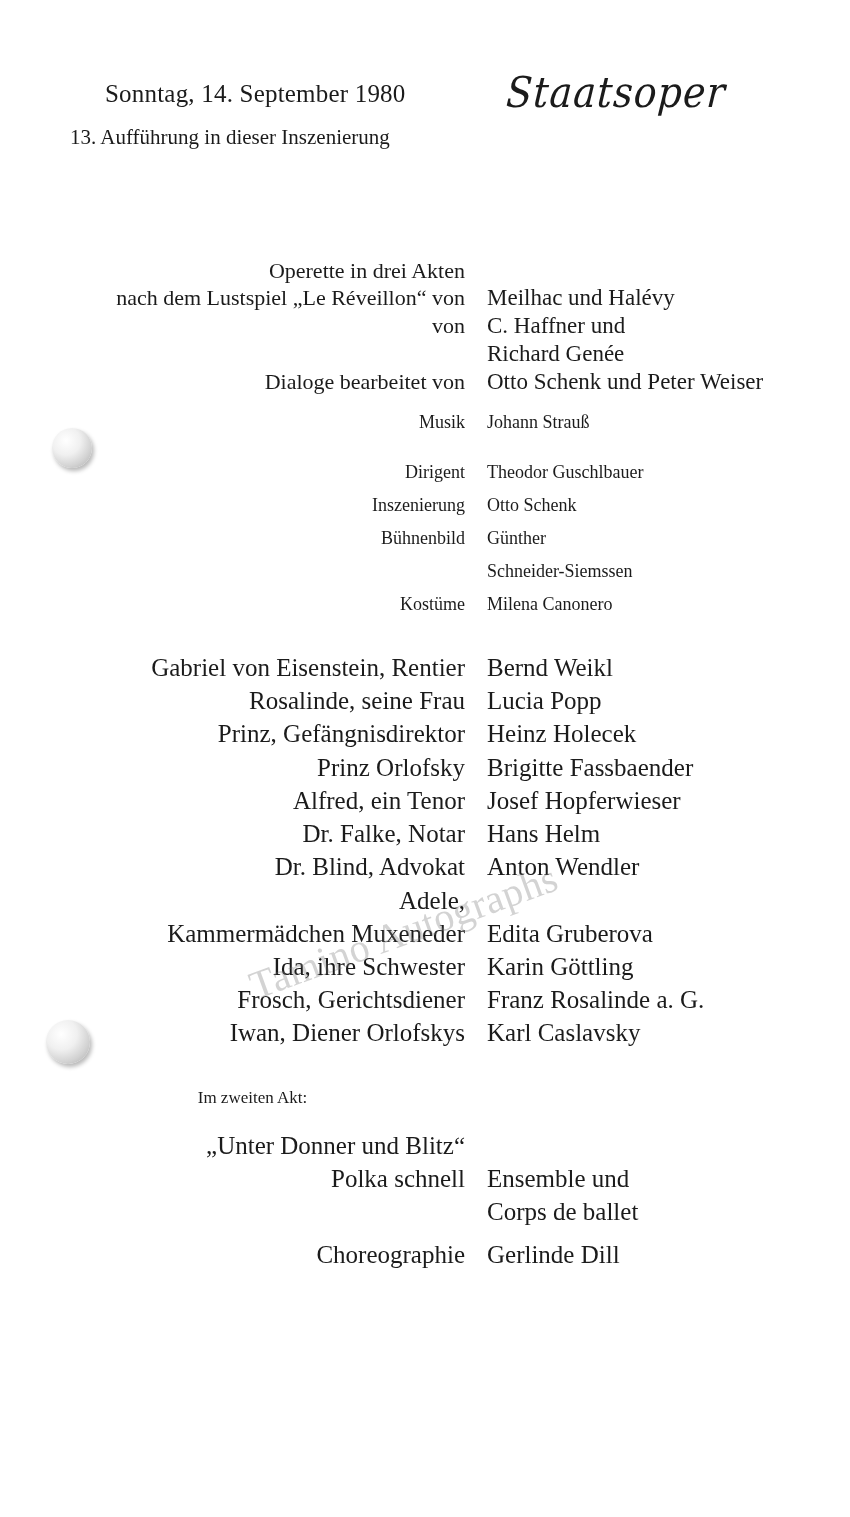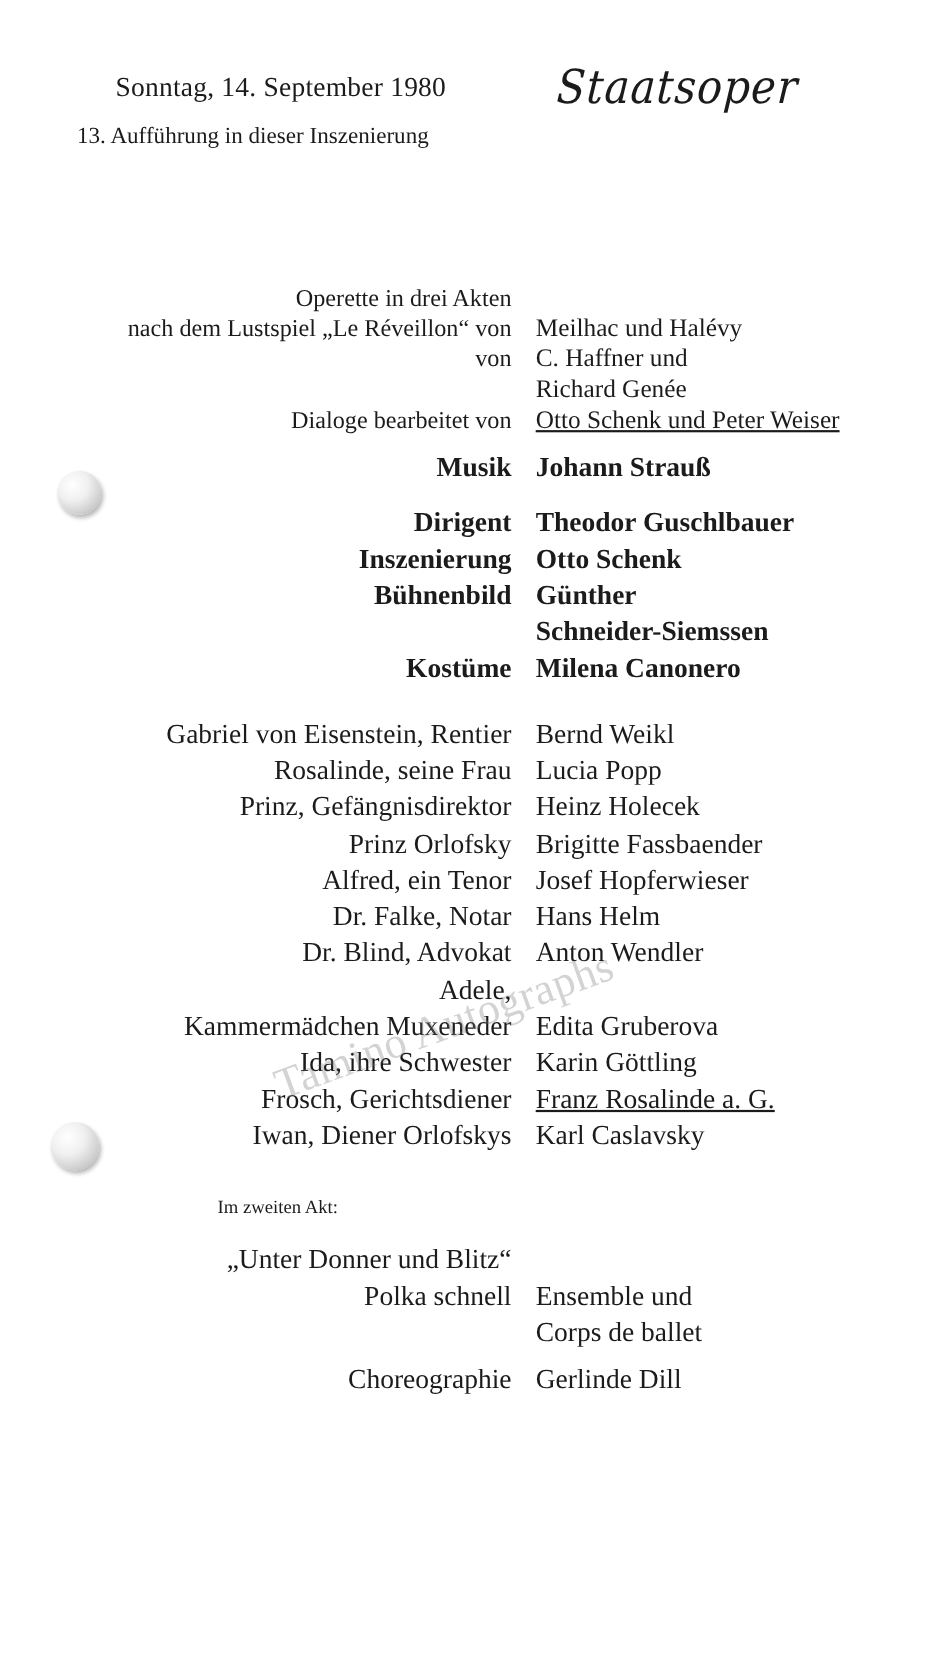--- a/index.html
+++ b/index.html
@@ -18,21 +18,21 @@
 
   .page {
     position: relative;
     width: 850px;
     height: 1517px;
   }
 
   
   .header {
     position: absolute;
-    top: 56px;
+    top: 70px;
     left: 0;
     width: 850px;
     height: 100px;
   }
   .date-line {
     position: absolute;
     left: 105px;
     top: 10px;
     font-size: 25px;
     letter-spacing: 0.2px;
@@ -89,25 +89,25 @@
     white-space: nowrap;
   }
   .val {
     position: absolute;
     left: 487px;
     width: 345px;
     text-align: left;
     font-size: 23px;
     white-space: nowrap;
   }
-  .val.wide { width: 360px; text-decoration: underline; }
+  .val.wide { width: 360px; }
 
   .subtitle .lbl { font-size: 22px; }
 
-  .big .lbl, .big .val { font-size: 25px; font-weight: bold; }
+  .big .lbl, .big .val { font-size: 18px; }
 
   .cast .lbl, .cast .val { font-size: 25px; }
 
   .act2head {
     position: absolute;
     left: 40px;
     width: 425px;
     text-align: center;
     font-size: 17px;
     white-space: nowrap;

